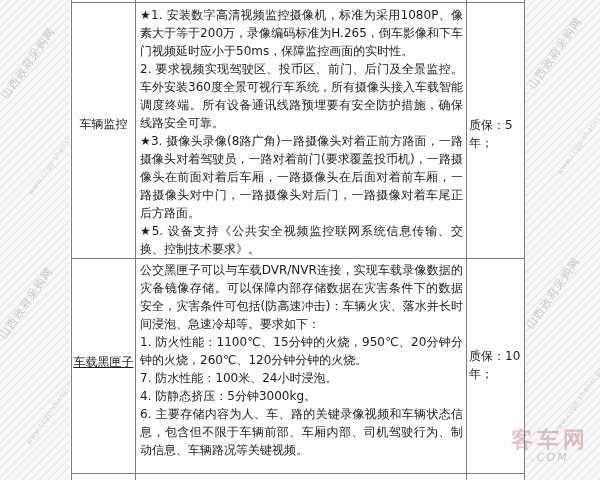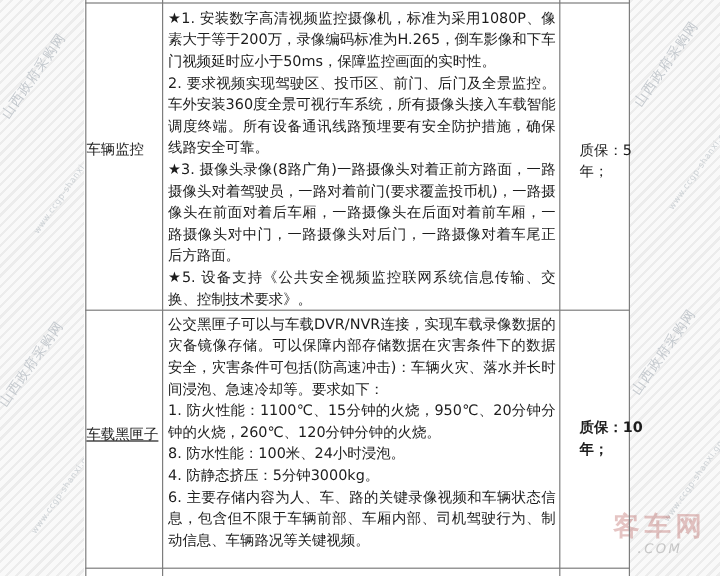--- a/index.html
+++ b/index.html
@@ -32,24 +32,24 @@
   }
   .photo-logo .t{font-size:22px;font-weight:bold;letter-spacing:4px;}
   .photo-logo .s{font-size:11px;color:rgba(160,160,160,0.55);letter-spacing:2px;font-style:italic;}
 
   
   .vline{position:absolute;top:0;height:480px;width:1px;background:#7d7d7d;}
   .hline{position:absolute;left:71px;width:454px;height:1px;background:#7d7d7d;}
 
   
   .cell{position:absolute;font-size:12px;line-height:18px;}
-  .label-cell{left:72px;width:63px;text-align:left;}
+  .label-cell{left:72px;width:63px;text-align:center;}
   .spec-cell{left:140px;width:323px;text-align:justify;}
   .spec-cell p{margin:0;padding:0;}
-  .warranty-cell{left:469px;width:55px;word-break:break-all;margin-left:14px;}
+  .warranty-cell{left:469px;width:55px;word-break:break-all;}
 </style>
 </head>
 <body>
 
 <div class="stage">
 
   <div class="wm-band left">
     <span class="wm-text" style="left:4px;top:90px;">山西政府采购网</span>
     <span class="wm-text wm-url" style="left:30px;top:190px;">www.ccgp-shanxi.gov.cn</span>
     <span class="wm-text" style="left:2px;top:330px;">山西政府采购网</span>
@@ -85,20 +85,20 @@
     <p>★5. 设备支持《公共安全视频监控联网系统信息传输、交换、控制技术要求》。</p>
   </div>
 
   <div class="cell warranty-cell" style="top:116px;">质保：5年；</div>
 
   <div class="cell label-cell" style="top:353px;text-decoration:underline;">车载黑匣子</div>
 
   <div class="cell spec-cell" style="top:261px;">
     <p>公交黑匣子可以与车载DVR/NVR连接，实现车载录像数据的灾备镜像存储。可以保障内部存储数据在灾害条件下的数据安全，灾害条件可包括(防高速冲击)：车辆火灾、落水并长时间浸泡、急速冷却等。要求如下：</p>
     <p>1. 防火性能：1100℃、15分钟的火烧，950℃、20分钟分钟的火烧，260℃、120分钟分钟的火烧。</p>
-    <p>8. 防水性能：100米、24小时浸泡。</p>
+    <p>7. 防水性能：100米、24小时浸泡。</p>
     <p>4. 防静态挤压：5分钟3000kg。</p>
     <p>6. 主要存储内容为人、车、路的关键录像视频和车辆状态信息，包含但不限于车辆前部、车厢内部、司机驾驶行为、制动信息、车辆路况等关键视频。</p>
   </div>
 
-  <div class="cell warranty-cell" style="top:347px;font-weight:bold;">质保：10年；</div>
+  <div class="cell warranty-cell" style="top:347px;">质保：10年；</div>
 
 </div>
 
 </body></html>

